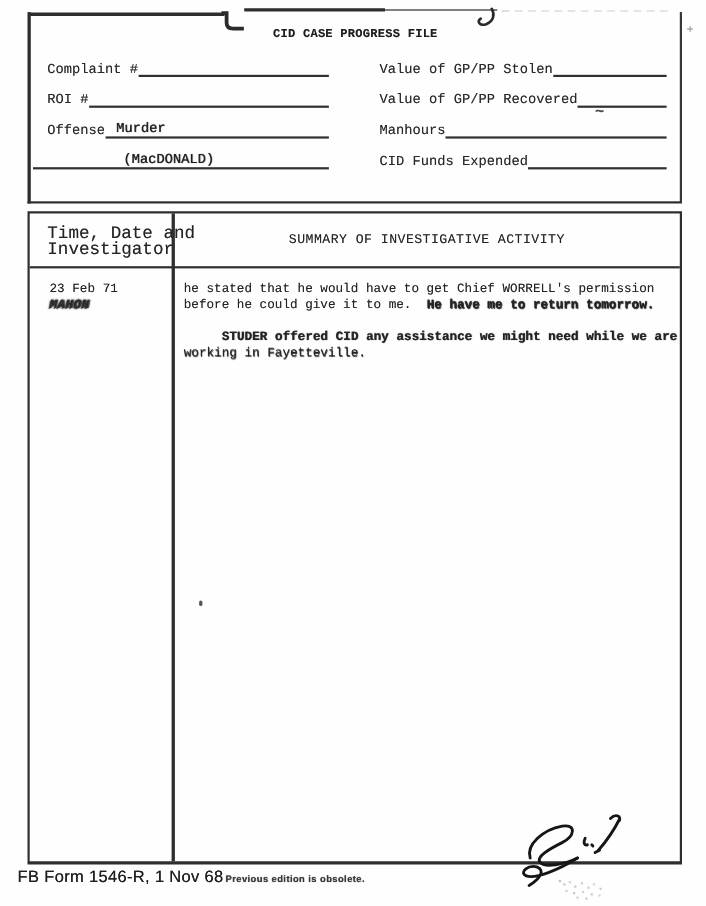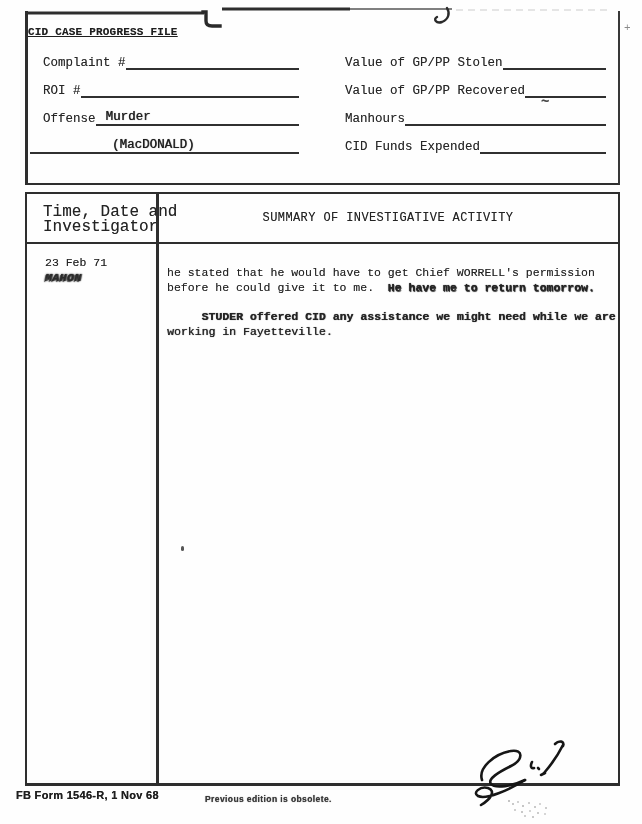--- a/index.html
+++ b/index.html
@@ -7,51 +7,51 @@
     position:relative;width:642px;height:824px;background:#fefefe;overflow:hidden;
     font-family:"Liberation Mono","DejaVu Sans Mono",monospace;
     color:#242424;
     text-shadow:0 0 0.4px rgba(20,20,20,0.45);
   }
   
   .top-box{
     position:absolute;left:25px;top:11px;width:595px;height:174px;box-sizing:border-box;
     border-left:3px solid #2e2e2e;border-right:2px solid #383838;border-bottom:2px solid #2e2e2e;
   }
-  .form-title{margin-top:15px;font-size:11px;font-weight:bold;letter-spacing:0.2px;color:#1e1e1e;text-decoration:underline;}
+  .form-title{margin-top:15px;text-align:center;font-size:11px;font-weight:bold;letter-spacing:0.2px;color:#1e1e1e;}
   .fields{position:absolute;top:31px;}
   .fields-left{left:15px;width:256px;}
   .fields-right{left:317px;width:261px;}
   .frow{display:flex;align-items:flex-end;height:28px;font-size:12.5px;}
   .flabel{white-space:pre;color:#282828;}
   .fline{flex:1;border-bottom:2px solid #303030;display:flex;align-items:flex-end;padding-left:10px;height:100%;box-sizing:border-box;}
   .fvalue{font-size:12.5px;color:#1f1f1f;}
   .row4{margin-left:-13px;}
   .row4 .fline{padding-left:82px;}
   .sm-light{text-shadow:0.4px 0.4px 0.7px #2f2f2f;}
   
   .table-box{
     position:absolute;left:25px;top:192px;width:595px;height:594px;box-sizing:border-box;
     border:2.5px solid #2e2e2e;border-bottom-width:3px;
   }
   .divider{position:absolute;left:129px;top:0;bottom:0;width:2.5px;background:#2e2e2e;}
   .thead{display:flex;height:50px;box-sizing:border-box;border-bottom:2.5px solid #2e2e2e;}
   .th1{width:131px;box-sizing:border-box;padding:11px 0 0 16px;font-size:16px;line-height:14.5px;white-space:pre;}
   .th2{flex:1;text-align:center;padding-top:17px;font-size:12px;letter-spacing:0.4px;}
   .entry-meta{position:absolute;left:18px;top:62px;font-size:11.5px;line-height:14.5px;}
-  .entry-text{position:absolute;left:140px;top:71px;width:452px;}
+  .entry-text{position:absolute;left:140px;top:61px;width:452px;}
   .sline{font-size:11.5px;line-height:15.3px;white-space:pre;}
   .par2{margin-top:13px;font-weight:bold;}
   .sm1{font-weight:bold;text-shadow:0 0 1px #222,0.5px 0.5px 0.8px #333;}
   .sm2{text-shadow:0.4px 0.4px 0.8px #2a2a2a;}
   .sm3{font-weight:bold;color:#2b2b2b;letter-spacing:0.4px;
        text-shadow:0 0 2px #333,1px 0 1px #444,-1px 1px 1px #555;font-style:italic;}
   
   .form-number{position:absolute;left:16px;top:789px;font-family:"Liberation Sans",sans-serif;
-    font-weight:bold;font-size:11px;letter-spacing:0.3px;color:#1f1f1f;text-shadow:0 0 0.6px #333;}
+    font-weight:normal;font-size:15px;letter-spacing:0.3px;color:#1f1f1f;text-shadow:0 0 0.6px #333;}
   .obsolete{position:absolute;left:205px;top:794px;font-family:"Liberation Sans",sans-serif;
     font-weight:bold;font-size:8.5px;letter-spacing:0.4px;color:#383838;text-shadow:0 0 0.9px #555;}
   
   .svg-abs{position:absolute;pointer-events:none;}
   .plus-mark{position:absolute;left:624px;top:22px;font-size:11px;color:#8a8a8a;text-shadow:none;}
   .tilde-mark{position:absolute;left:541px;top:94px;font-size:14px;font-weight:bold;color:#4a4a4a;}
   .dot-mark{position:absolute;left:181px;top:546px;width:3px;height:5px;background:#565656;border-radius:2px;}
   .stipple{position:absolute;left:508px;top:800px;width:2px;height:2px;background:#c4c4c4;box-shadow:
     4px 3px 0 #c9c9c9, 9px 1px 0 #d2d2d2, 14px 5px 0 #c5c5c5, 20px 2px 0 #cfcfcf,
     26px 6px 0 #c9c9c9, 31px 3px 0 #d5d5d5, 37px 7px 0 #cccccc, 6px 9px 0 #d0d0d0,

